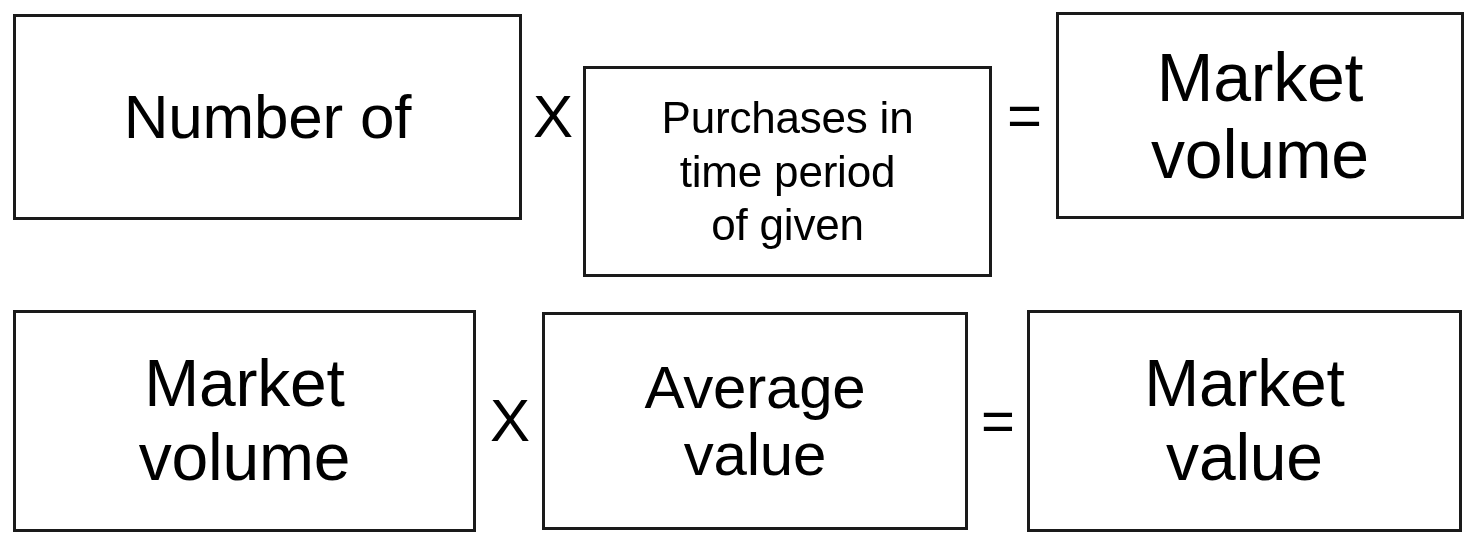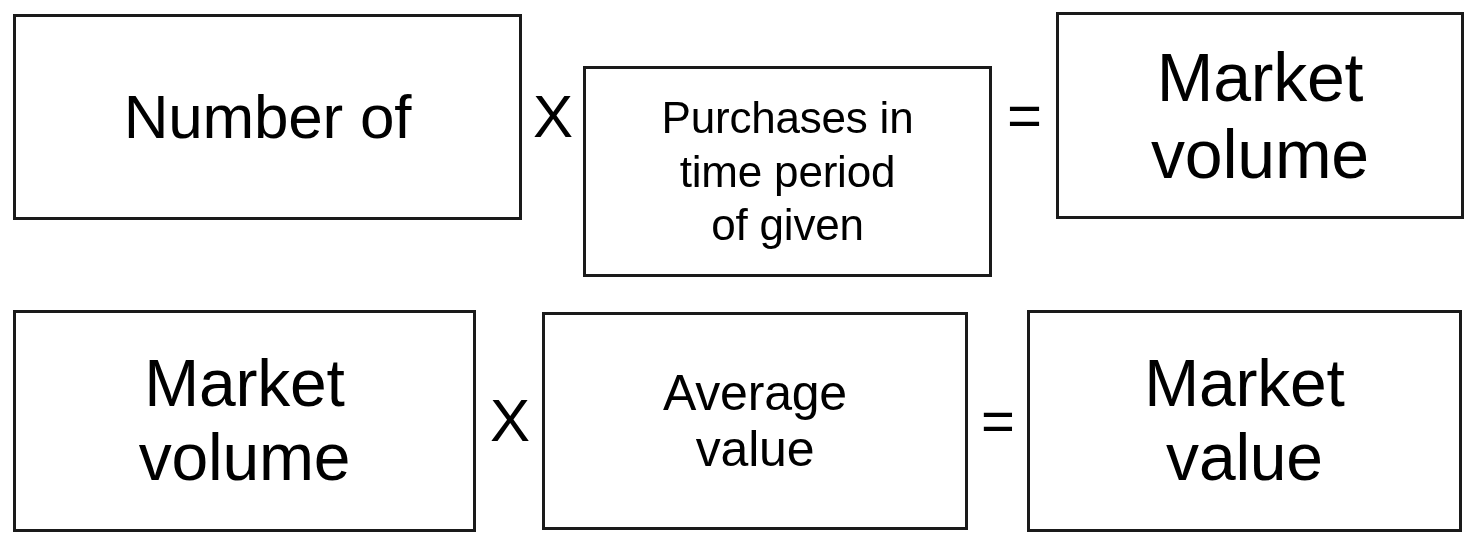--- a/index.html
+++ b/index.html
@@ -92,21 +92,21 @@
   #r2-box-1 {
     left: 13px;  top: 20px;  width: 463px;  height: 222px;
     font-size: 66px;
   }
   #r2-op-times {
     left: 478px; top: 20px;  width: 64px;  height: 222px;
     font-size: 60px;
   }
   #r2-box-2 {
     left: 542px; top: 22px;  width: 426px;  height: 218px;
-    font-size: 50px;
+    font-size: 60px;
   }
   #r2-op-equals {
     left: 969px; top: 22px;  width: 58px;  height: 218px;
     font-size: 58px;
   }
   #r2-box-3 {
     left: 1027px; top: 20px; width: 435px;  height: 222px;
     font-size: 66px;
   }
 </style>

